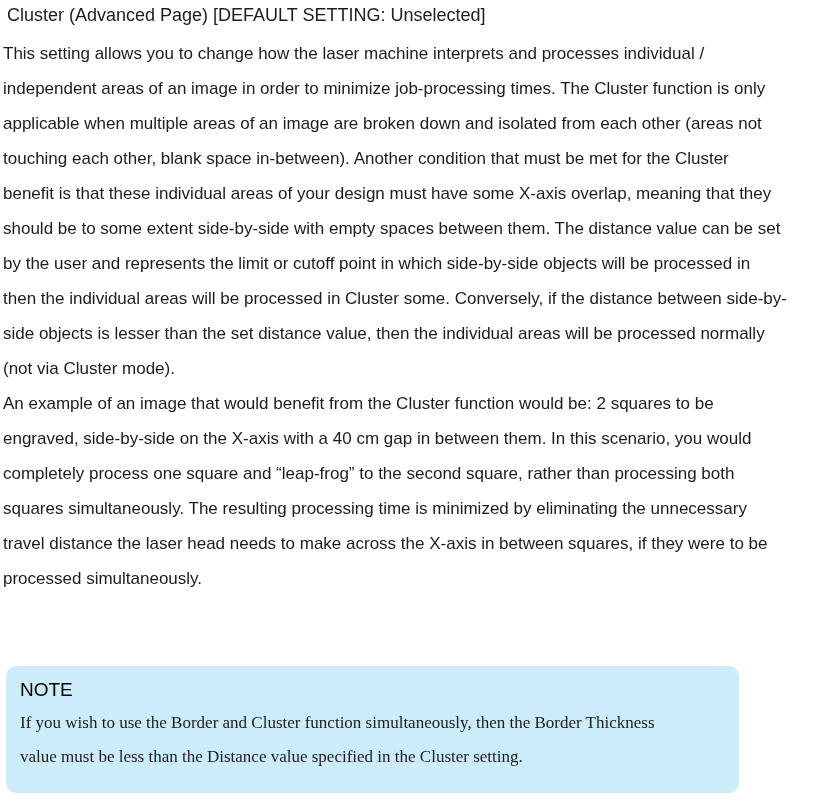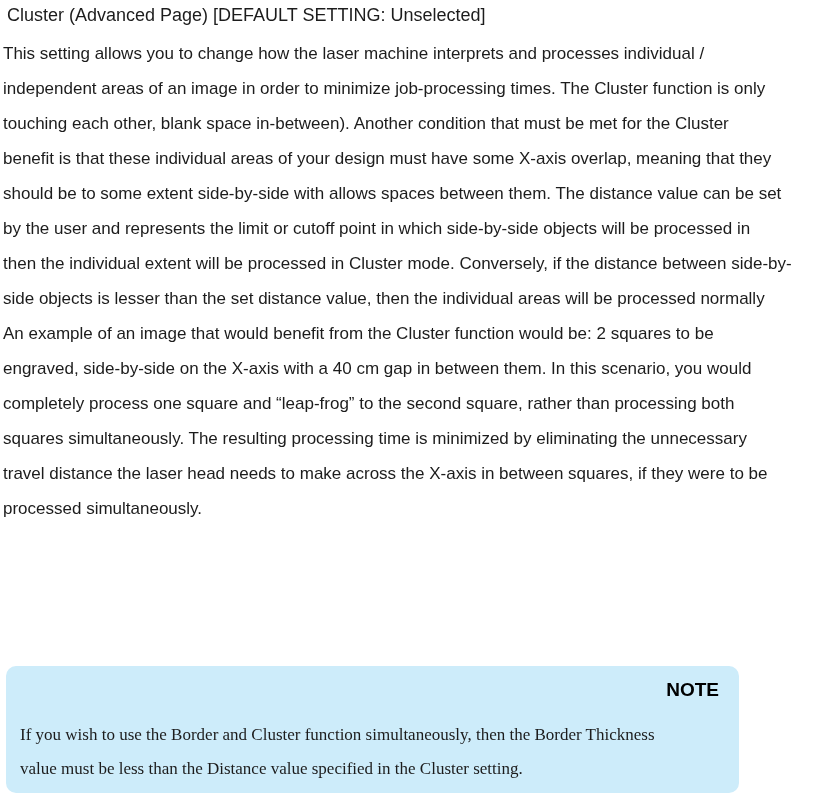--- a/index.html
+++ b/index.html
@@ -45,46 +45,47 @@
     top:666px;
     left:6px;
     width:733px;
     height:127px;
     background:var(--note-bg);
     border-radius:10px;
     padding:13px 20px 0 14px;
   }
   .note-heading{
     font-size:19px;
-    font-weight:700;
+    font-weight:400;
     color:#000000;
-    margin-bottom:17px;
-    text-align:right;
+    margin-bottom:5px;
   }
   .note-line{
     line-height:34px;
     font-family:Liberation Serif, serif;
   }
 </style>
 </head>
 <body>
 
 <div class="page">
 
   <div class="doc-title">Cluster (Advanced Page) [DEFAULT SETTING: Unselected]</div>
 
   <div class="body-text">
       <div class="text-line">This setting allows you to change how the laser machine interprets and processes individual /</div>
       <div class="text-line">independent areas of an image in order to minimize job-processing times. The Cluster function is only</div>
+      <div class="text-line">applicable when multiple areas of an image are broken down and isolated from each other (areas not</div>
       <div class="text-line">touching each other, blank space in-between). Another condition that must be met for the Cluster</div>
       <div class="text-line">benefit is that these individual areas of your design must have some X-axis overlap, meaning that they</div>
-      <div class="text-line">should be to some extent side-by-side with allows spaces between them. The distance value can be set</div>
+      <div class="text-line">should be to some extent side-by-side with empty spaces between them. The distance value can be set</div>
       <div class="text-line">by the user and represents the limit or cutoff point in which side-by-side objects will be processed in</div>
-      <div class="text-line">then the individual extent will be processed in Cluster mode. Conversely, if the distance between side-by-</div>
+      <div class="text-line">then the individual areas will be processed in Cluster some. Conversely, if the distance between side-by-</div>
       <div class="text-line">side objects is lesser than the set distance value, then the individual areas will be processed normally</div>
+      <div class="text-line">(not via Cluster mode).</div>
       <div class="text-line">An example of an image that would benefit from the Cluster function would be: 2 squares to be</div>
       <div class="text-line">engraved, side-by-side on the X-axis with a 40 cm gap in between them. In this scenario, you would</div>
       <div class="text-line">completely process one square and “leap-frog” to the second square, rather than processing both</div>
       <div class="text-line">squares simultaneously. The resulting processing time is minimized by eliminating the unnecessary</div>
       <div class="text-line">travel distance the laser head needs to make across the X-axis in between squares, if they were to be</div>
       <div class="text-line">processed simultaneously.</div>
     </div>
 
   <div class="note-box">
     <div class="note-heading">NOTE</div>

